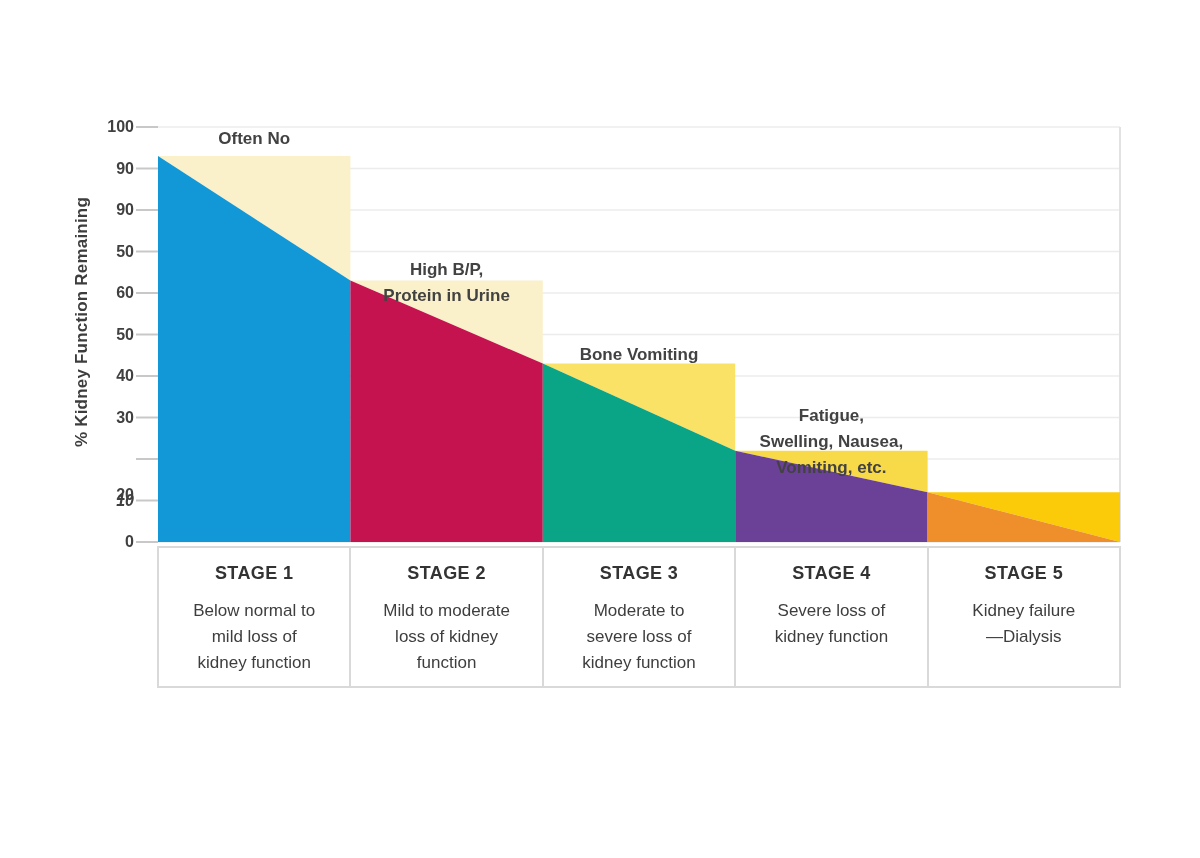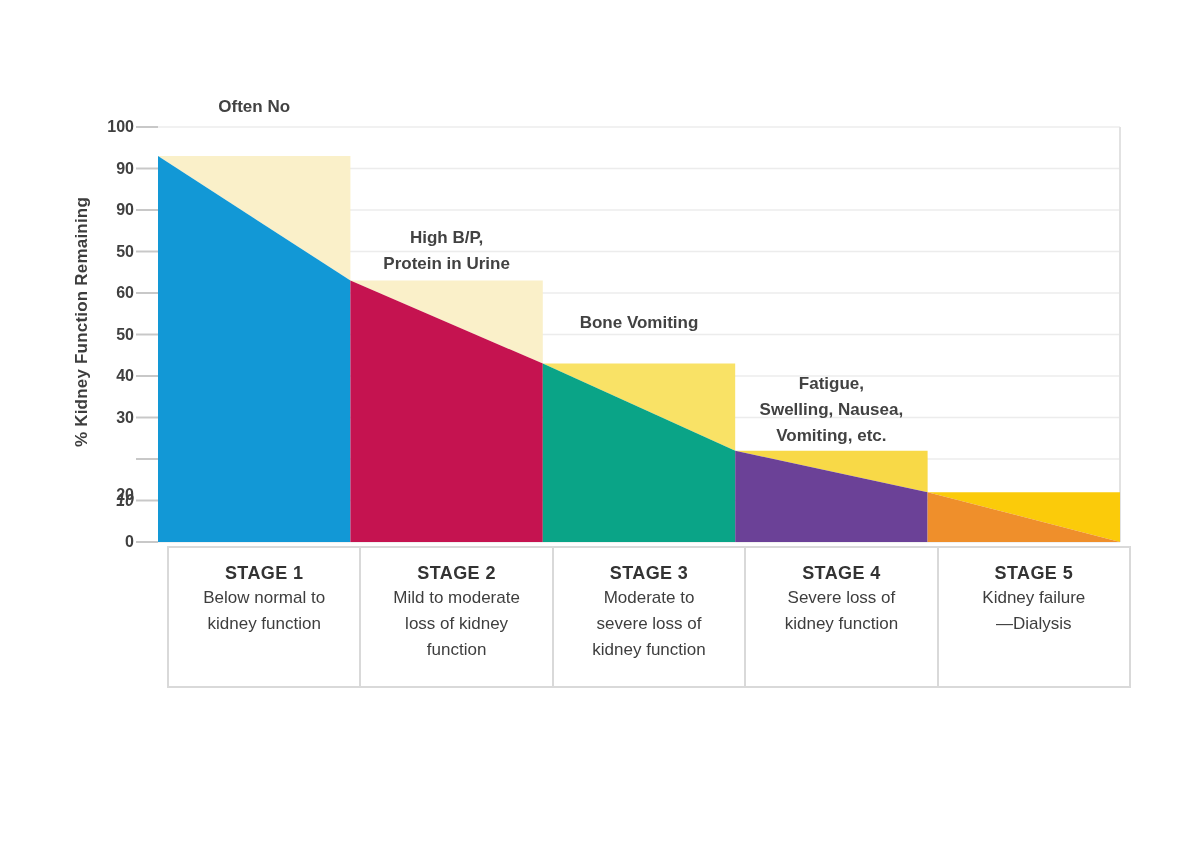--- a/index.html
+++ b/index.html
@@ -14,35 +14,35 @@
     position:absolute;left:82px;top:322px;
     transform:translate(-50%,-50%) rotate(-90deg);
     white-space:nowrap;font-size:17px;font-weight:bold;color:#3d3d3d;letter-spacing:.2px;
   }
   .y-tick-label{
     position:absolute;width:44px;text-align:right;
     font-size:16px;font-weight:bold;color:#404040;line-height:20px;
   }
   .annotation{
     position:absolute;width:240px;text-align:center;
-    font-size:17px;font-weight:bold;color:#424242;
+    font-size:17px;font-weight:bold;color:#424242;margin-top:32px;
   }
   .annotation .ann-line{line-height:26px;}
   .stage-boxes{
-    position:absolute;left:167px;top:546px;width:964px;height:142px;
+    position:absolute;left:157px;top:546px;width:964px;height:142px;
     display:flex;box-sizing:border-box;background:#fff;
     border:2px solid #d9d9d9;
   }
   .stage-box{
     flex:1 1 0;box-sizing:border-box;border-right:2px solid #d9d9d9;
     text-align:center;padding-top:14px;
   }
   .stage-box:last-child{border-right:none;}
   .stage-title{font-size:18px;font-weight:bold;color:#333333;letter-spacing:.4px;line-height:22px;}
-  .stage-desc{margin-top:1px;font-size:17px;color:#3e3e3e;}
+  .stage-desc{margin-top:14px;font-size:17px;color:#3e3e3e;}
   .stage-desc .desc-line{line-height:26px;}
 </style>
 </head>
 <body>
 
 <div class="chart-root">
   <svg class="plot" width="1200" height="858" id="plot-svg">
       <line x1="158" y1="542" x2="1120" y2="542" stroke="#ececec" stroke-width="1.5"></line>
       <line x1="136" y1="542" x2="158" y2="542" stroke="#c8c8c8" stroke-width="2"></line>
       <line x1="158" y1="500.5" x2="1120" y2="500.5" stroke="#ececec" stroke-width="1.5"></line>
@@ -109,20 +109,21 @@
         <div class="ann-line">Swelling, Nausea,</div>
         <div class="ann-line">Vomiting, etc.</div>
       </div>
     </div>
 
   <div class="stage-boxes" id="stage-boxes">
       <div class="stage-box">
         <div class="stage-title">STAGE 1</div>
         <div class="stage-desc">
           <div class="desc-line">Below normal to</div>
+          <div class="desc-line">mild loss of</div>
           <div class="desc-line">kidney function</div>
         </div>
       </div>
       <div class="stage-box">
         <div class="stage-title">STAGE 2</div>
         <div class="stage-desc">
           <div class="desc-line">Mild to moderate</div>
           <div class="desc-line">loss of kidney</div>
           <div class="desc-line">function</div>
         </div>

